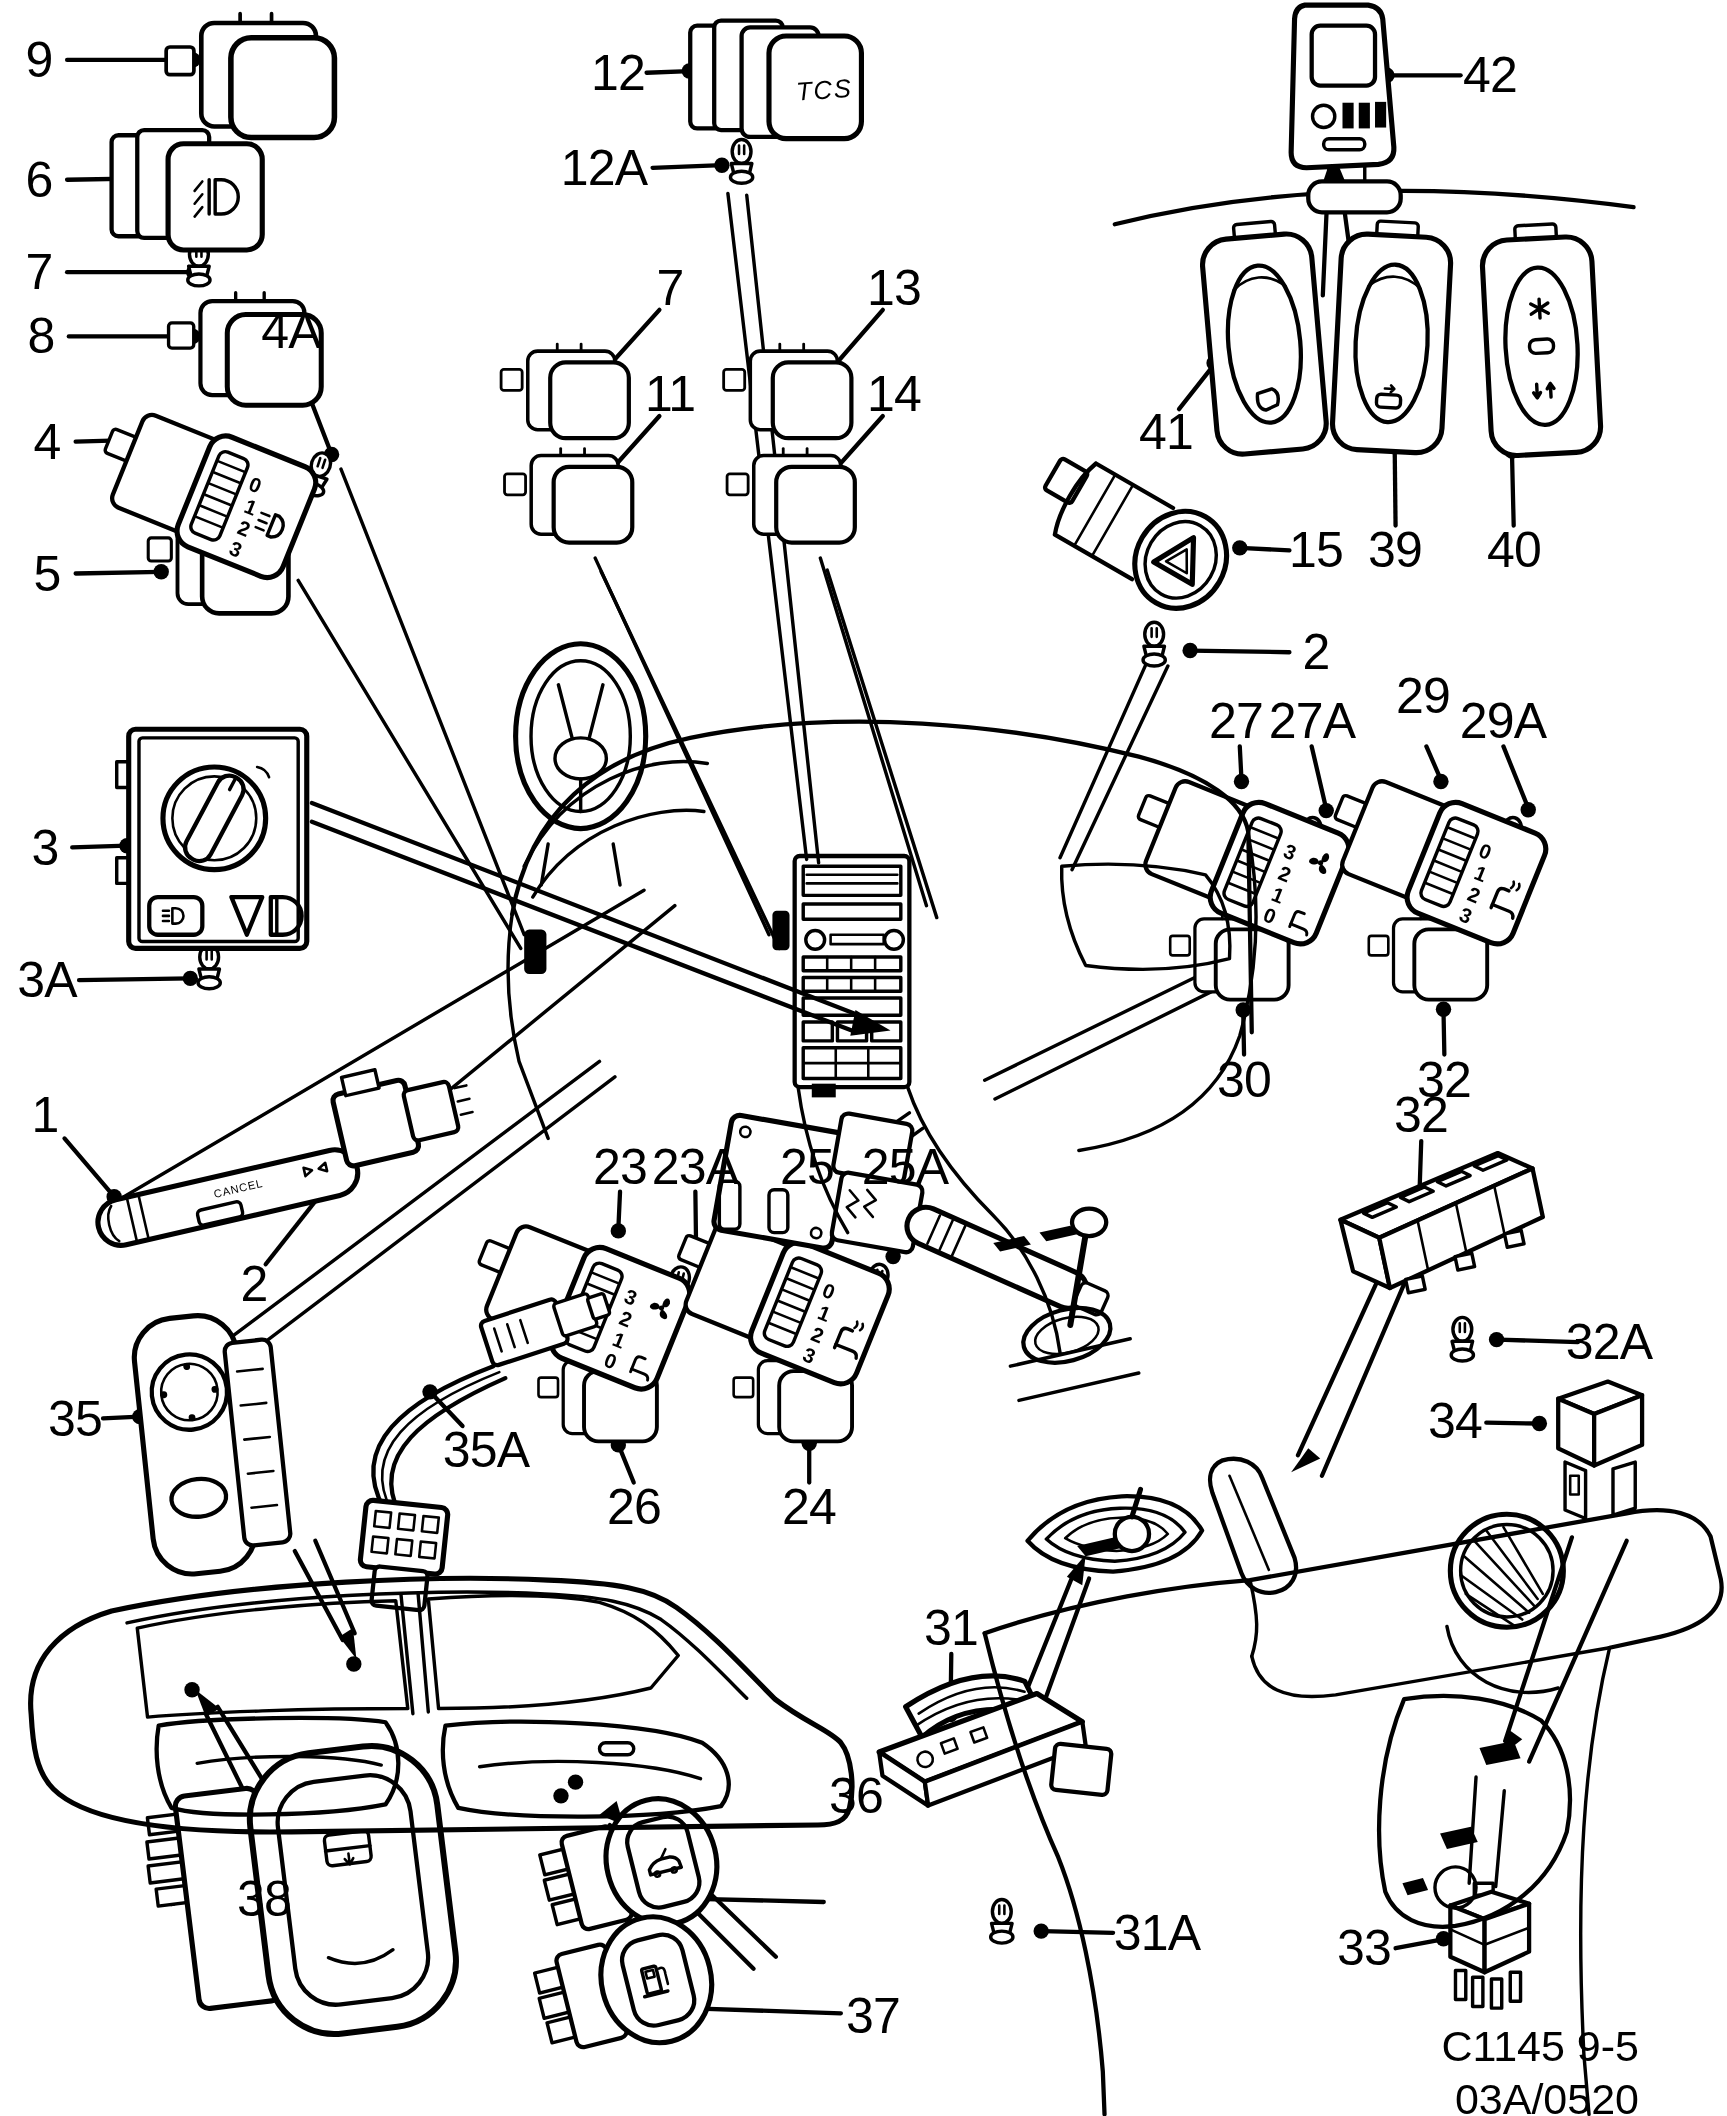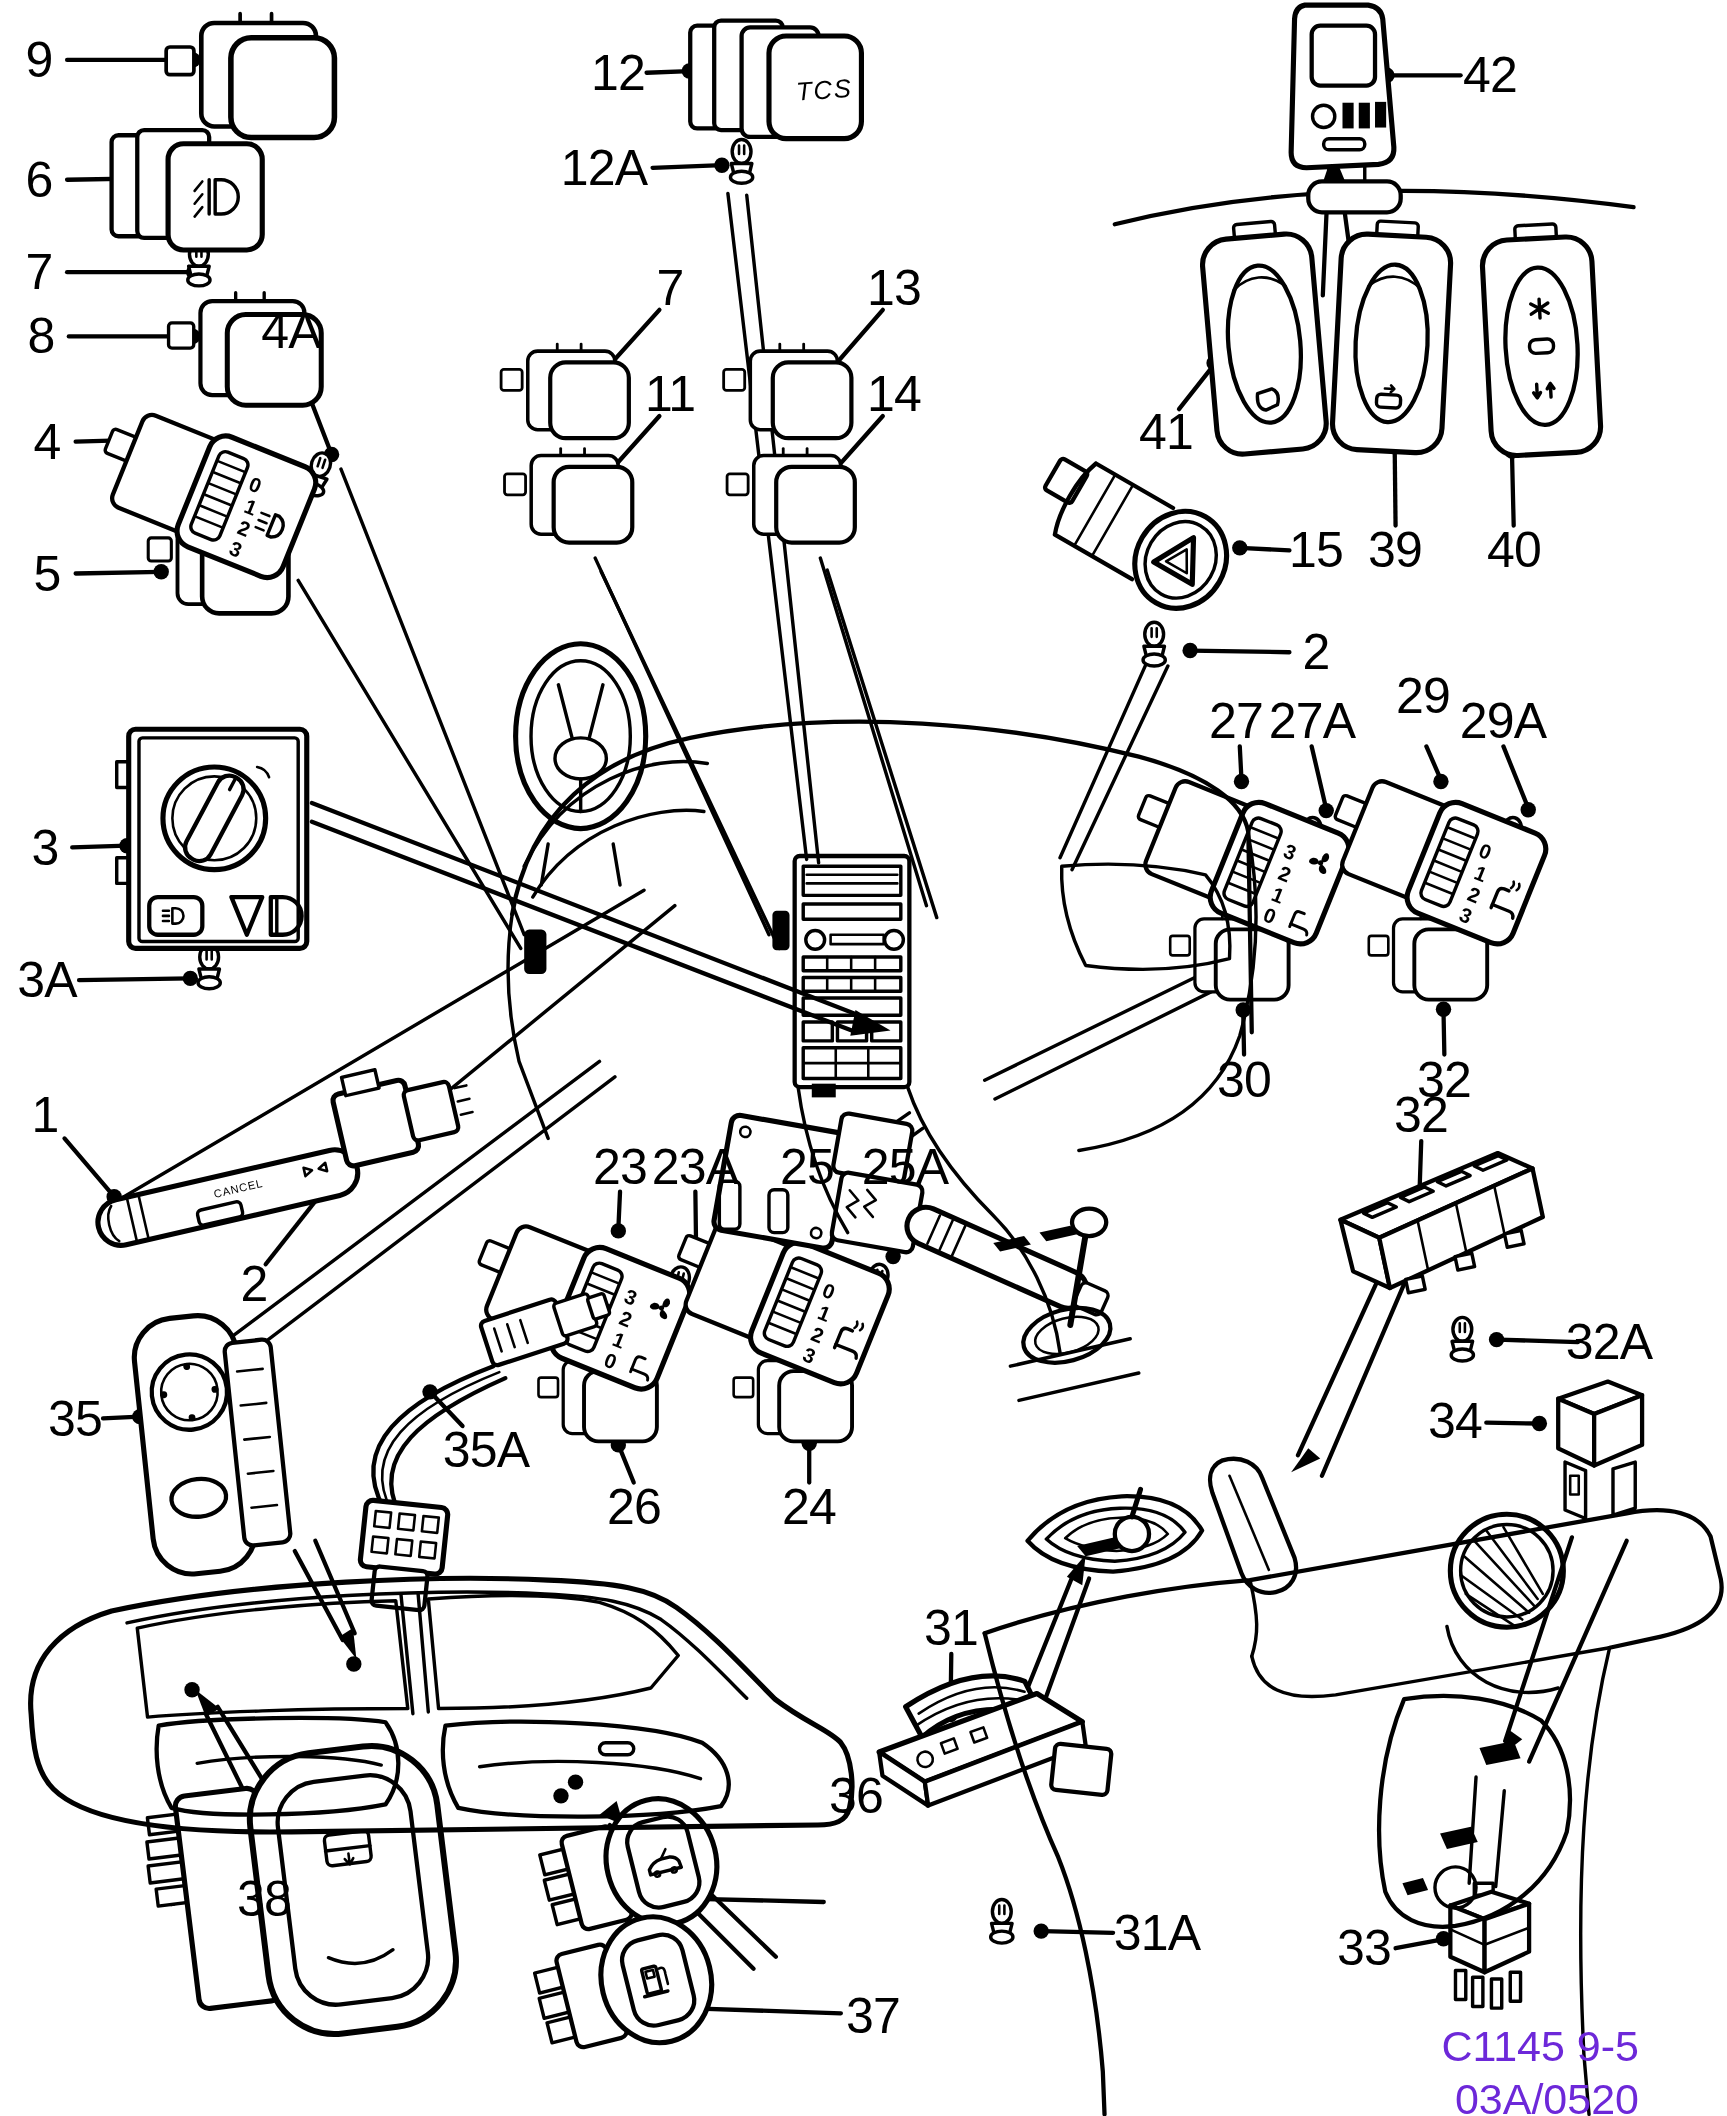--- a/index.html
+++ b/index.html
@@ -1,21 +1,21 @@
 <!DOCTYPE html>
 <html style="font-size:13.7px"><head>
 <meta charset="utf-8">
 <style>
   html,body{margin:0;padding:0;background:#fff;}
   .stage{position:relative;width:1728px;height:2116px;background:#fff;overflow:hidden;
          font-family:"Liberation Sans",sans-serif;}
   .stage svg{position:absolute;left:0;top:0;}
   .plabel{position:absolute;transform:translate(-50%,-50%);font-size:50px;color:#000;
           letter-spacing:-0.9px;white-space:nowrap;font-family:"Liberation Sans",sans-serif;}
-  .code{position:absolute;right:89px;font-size:43px;color:#6d28d9;text-align:left;
+  .code{position:absolute;right:89px;font-size:43px;color:#000000;text-align:left;
         font-family:"Liberation Sans",sans-serif;}
   
   .o{fill:#fff;stroke:#000;stroke-linecap:round;stroke-linejoin:round;}
   .l{fill:none;stroke:#000;stroke-linecap:round;stroke-linejoin:round;}
   .b{fill:#000;stroke:none;}
   .w3{stroke-width:3;} .w4{stroke-width:4;} .w5{stroke-width:5;} .w6{stroke-width:6;} .w7{stroke-width:7;}
   .dot{fill:#000;stroke:none;}
   .dg{font-family:"Liberation Sans",sans-serif;font-size:24px;font-weight:bold;fill:#000;text-anchor:middle;}
   .t-tcs{font-family:"Liberation Sans",sans-serif;font-size:30px;font-style:italic;fill:#000;letter-spacing:2px;}
   .t-cancel{font-family:"Liberation Sans",sans-serif;font-size:13px;fill:#000;letter-spacing:1px;}

